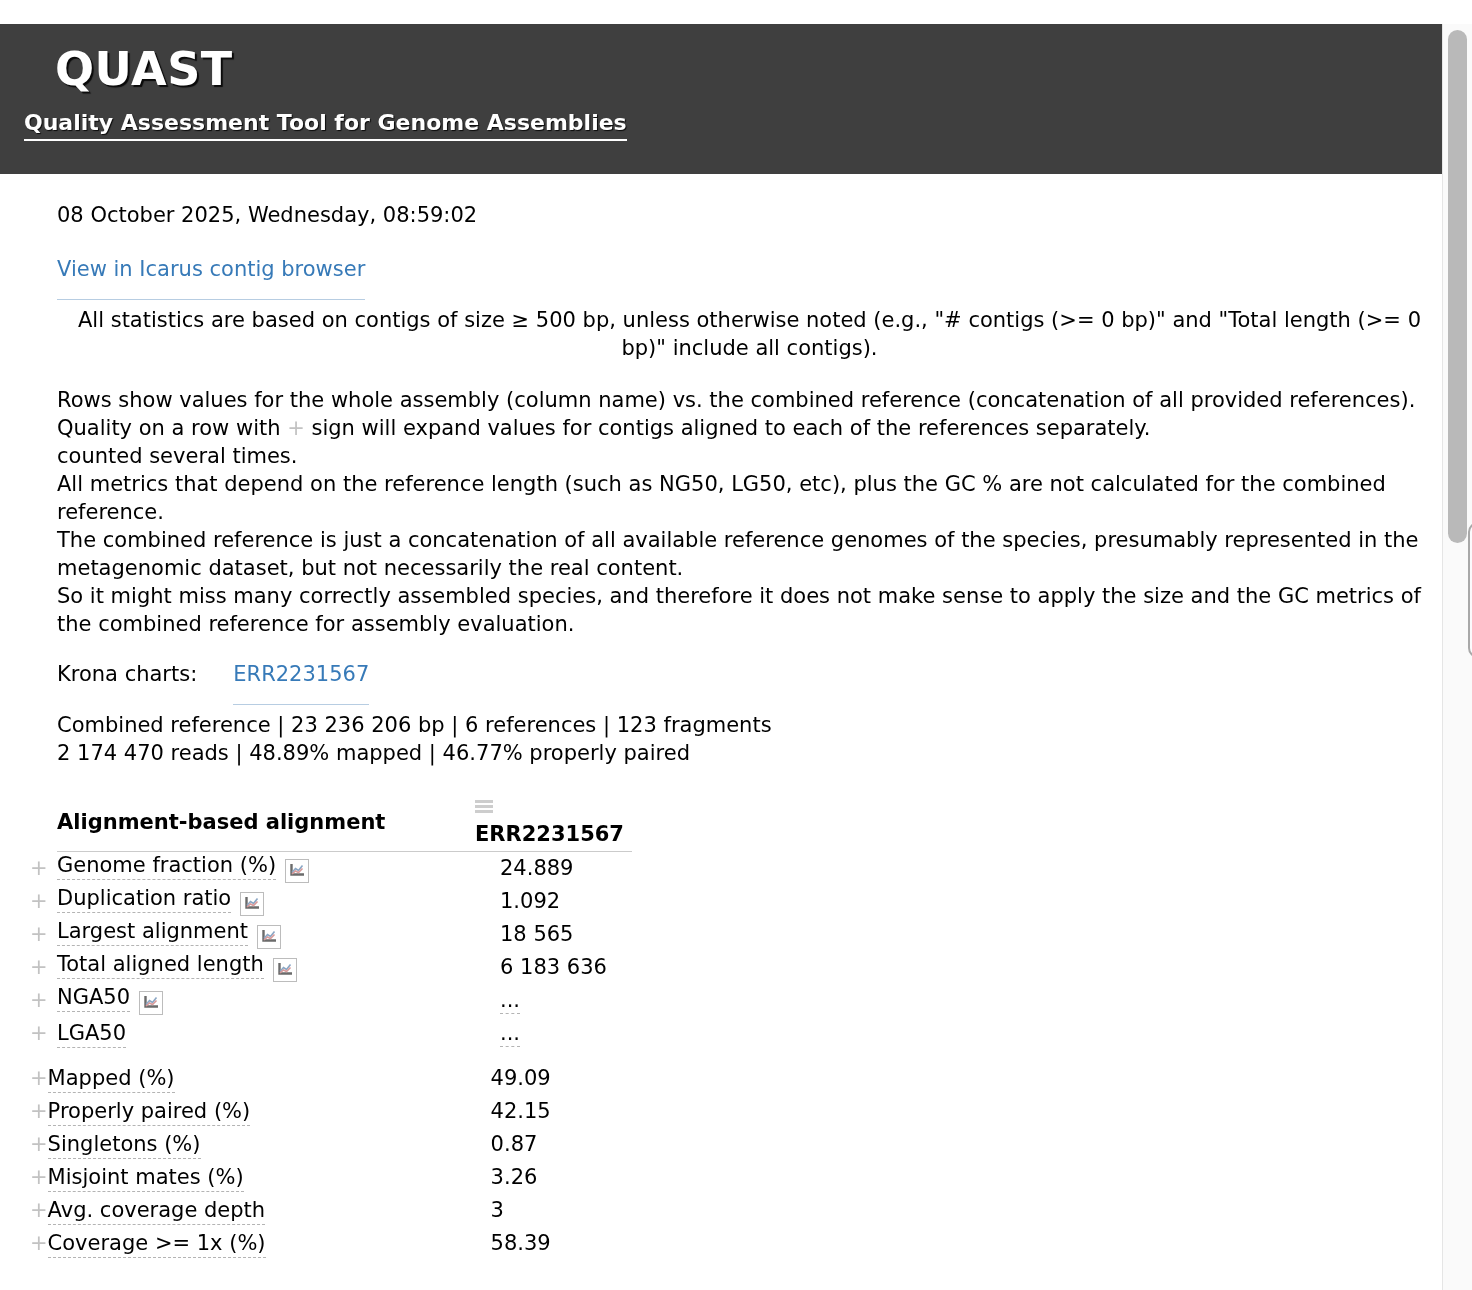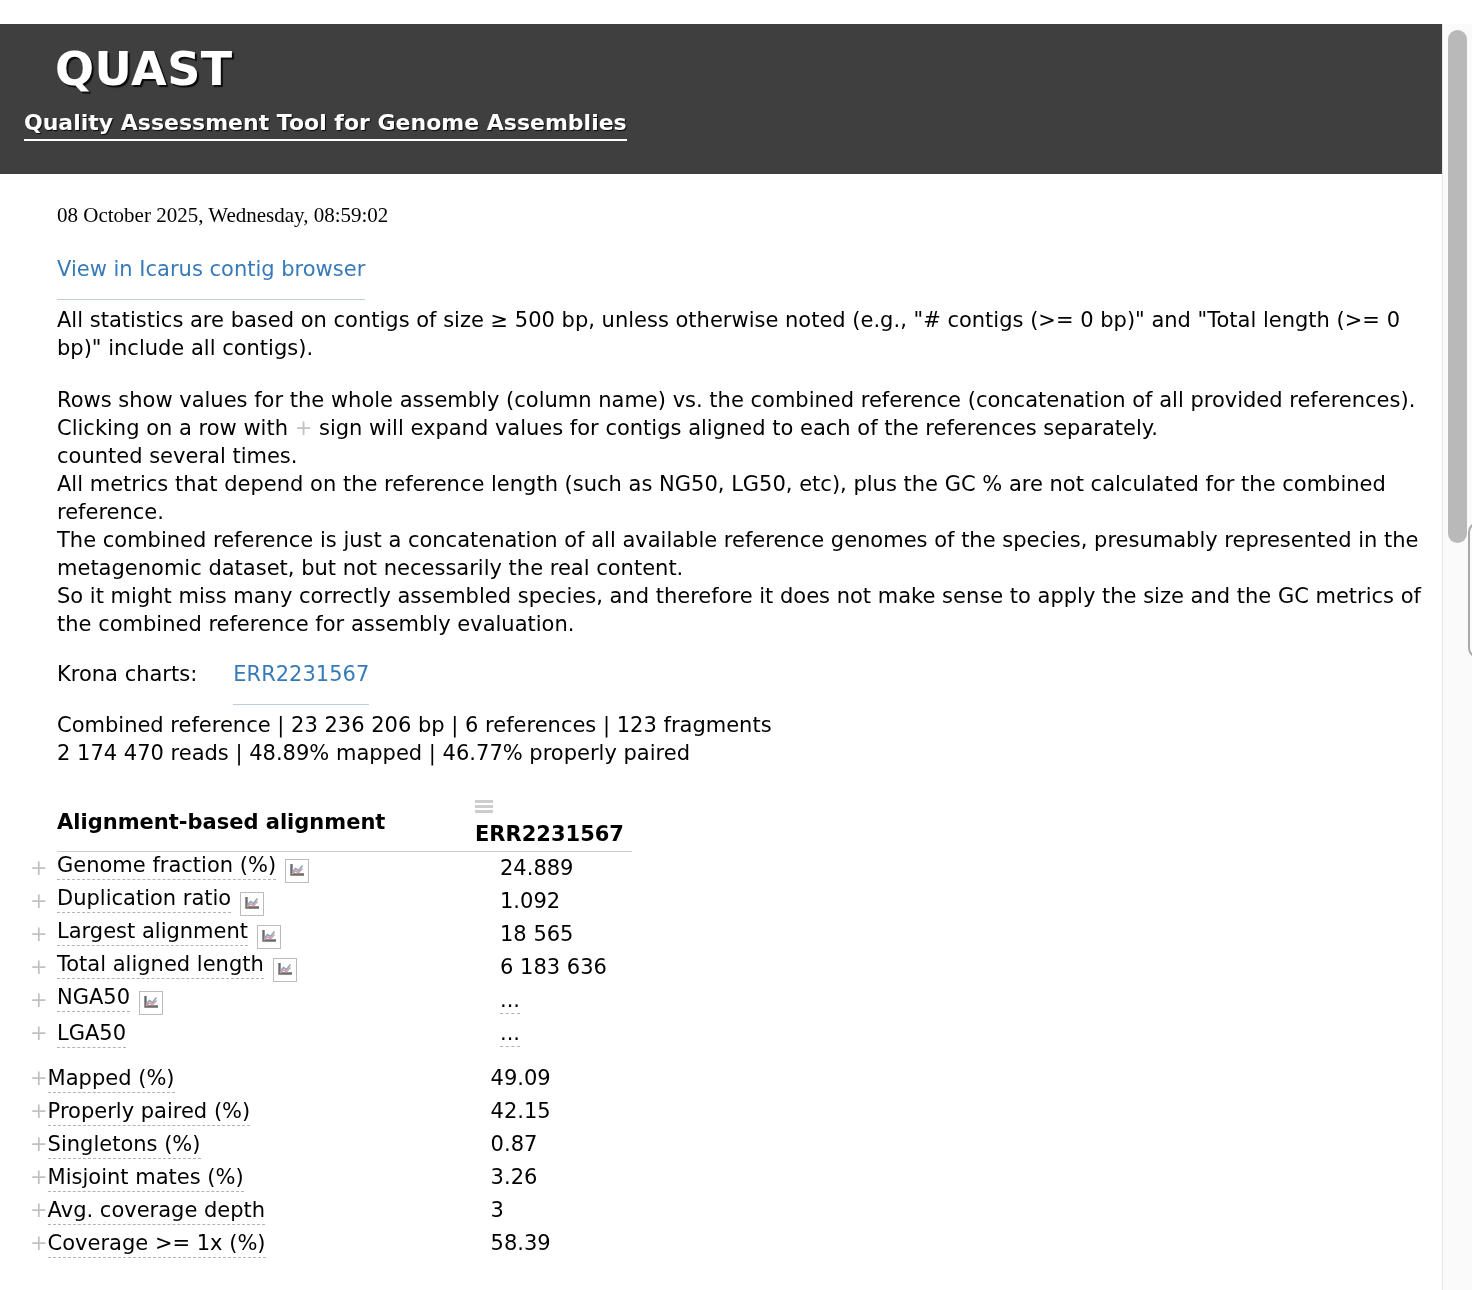--- a/index.html
+++ b/index.html
@@ -28,28 +28,28 @@
     display:inline-block;
     font-size: 22px; font-weight: bold; color:#fff;
     text-shadow: 1px 1px 1px rgba(0,0,0,0.85);
     border-bottom: 2px solid #fff;
     padding-bottom: 4px;
   }
 
   
   main { padding-left:57px; }
   .txt { font-size:21px; line-height:28px; white-space:nowrap; }
-  .date-line { margin-top:27px;font-family:Liberation Serif, serif; }
+  .date-line { margin-top:27px; }
   .link {
     color:#377ab8; text-decoration:none;
     border-bottom:1px solid #b7cde2; padding-bottom:18px;
     cursor:pointer;
   }
   .icarus-line { margin-top:26px; }
-  .notice { margin-top:23px; }
+  .notice { margin-top:23px;text-align:center; }
   .description { margin-top:24px; }
   .gray-plus { color:#c2c2c2; }
   .krona-line { margin-top:22px; }
   .krona-link { margin-left:36px; }
   .summary { margin-top:23px; }
 
   
   .metrics-table { border-collapse:collapse; margin-left:-27px; }
   .metrics-table.first { margin-top:31px; }
   .metrics-table.second { margin-top:12px; }
@@ -124,21 +124,21 @@
         <span class="link">View in Icarus contig browser</span>
       </div>
 
       <div class="notice">
         <div class="txt">All statistics are based on contigs of size ≥ 500 bp, unless otherwise noted (e.g., "# contigs (&gt;= 0 bp)" and "Total length (&gt;= 0</div>
         <div class="txt">bp)" include all contigs).</div>
       </div>
 
       <div class="description">
         <div class="txt">Rows show values for the whole assembly (column name) vs. the combined reference (concatenation of all provided references).</div>
-        <div class="txt"><span>Clicking on a row with </span><span class="gray-plus">+</span><span> sign will expand values for contigs aligned to each of the references separately.</span></div>
+        <div class="txt"><span>Quality on a row with </span><span class="gray-plus">+</span><span> sign will expand values for contigs aligned to each of the references separately.</span></div>
         <div class="txt">counted several times.</div>
         <div class="txt">All metrics that depend on the reference length (such as NG50, LG50, etc), plus the GC % are not calculated for the combined</div>
         <div class="txt">reference.</div>
         <div class="txt">The combined reference is just a concatenation of all available reference genomes of the species, presumably represented in the</div>
         <div class="txt">metagenomic dataset, but not necessarily the real content.</div>
         <div class="txt">So it might miss many correctly assembled species, and therefore it does not make sense to apply the size and the GC metrics of</div>
         <div class="txt">the combined reference for assembly evaluation.</div>
       </div>
 
       <div class="txt krona-line">

